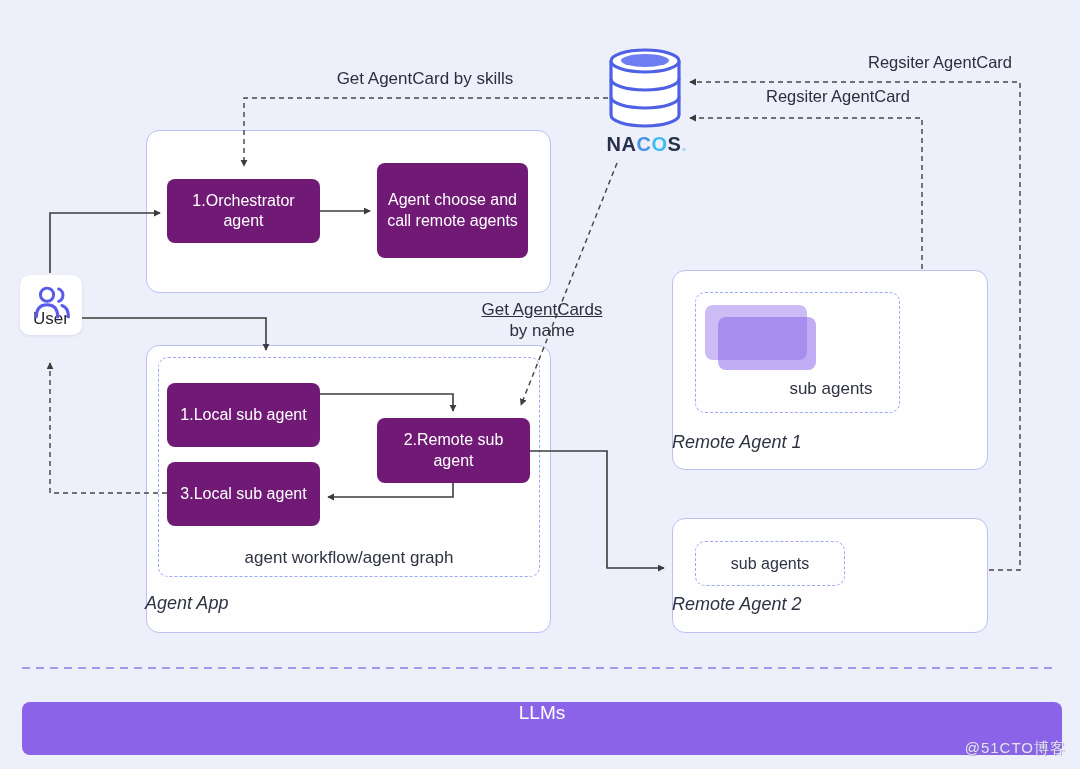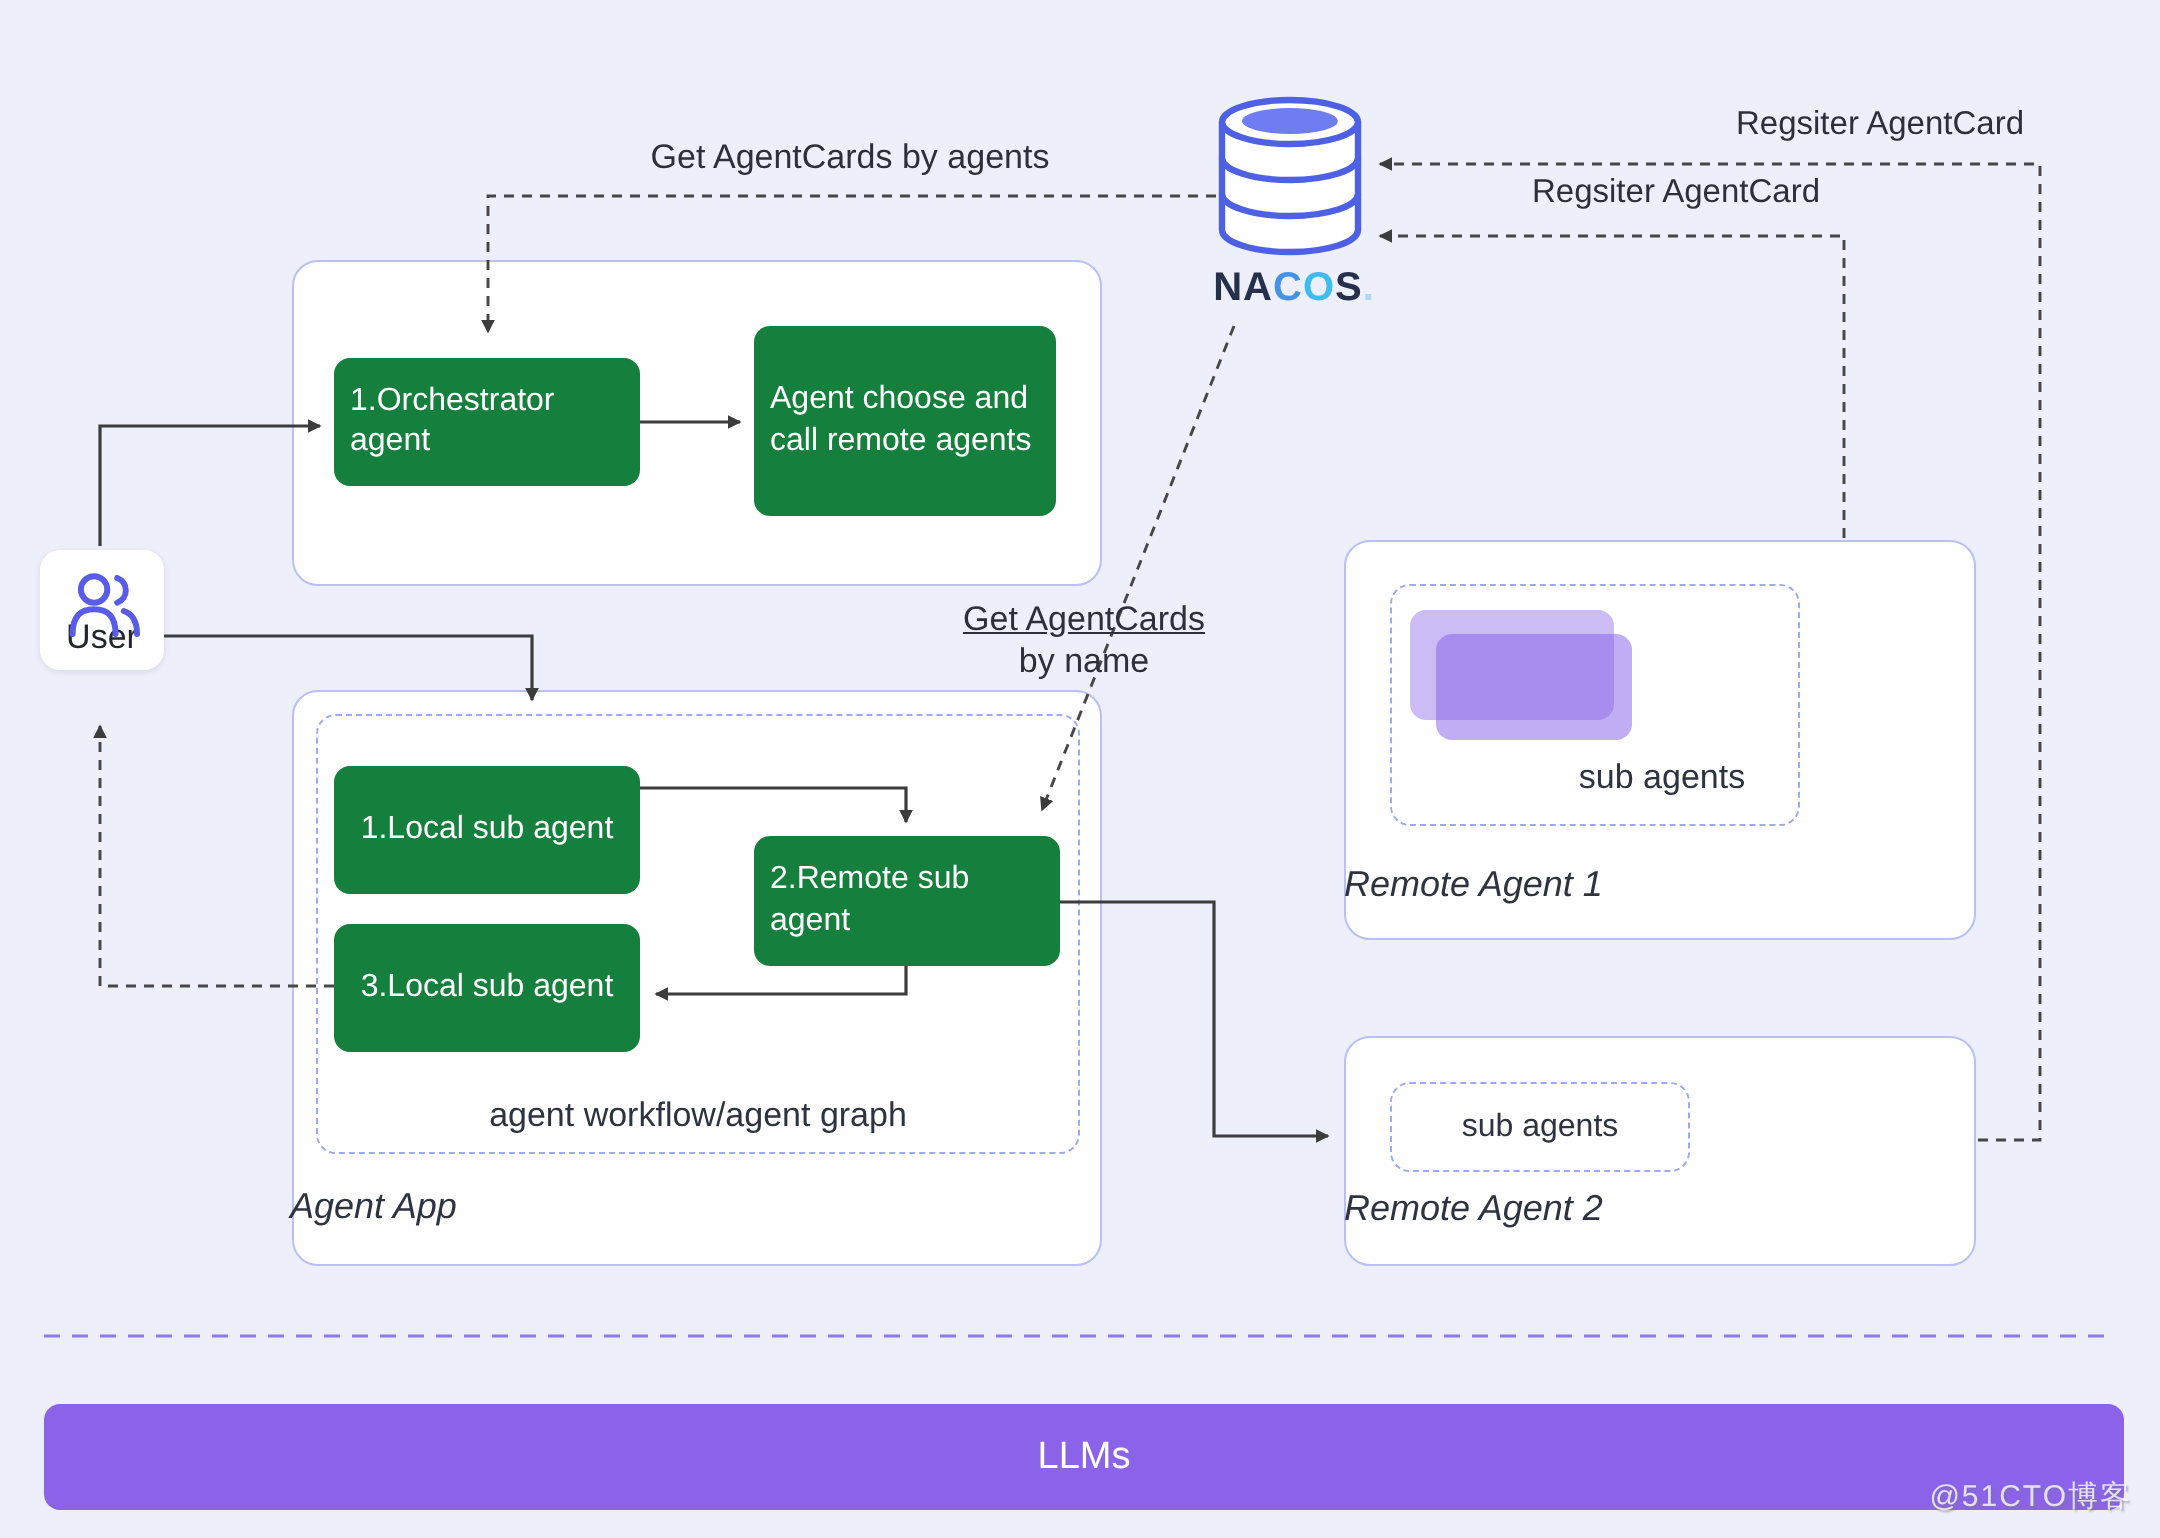--- a/index.html
+++ b/index.html
@@ -1,27 +1,27 @@
 <!DOCTYPE html>
 <html><head>
 <meta charset="utf-8">
 <style>
   html,body{margin:0;padding:0;background:#EDEFFA;font-family:"Liberation Sans",sans-serif;}
   .stage{position:relative;width:1080px;height:769px;background:#EDEFFA;overflow:hidden;}
   .panel{position:absolute;background:#FEFEFF;border:1.5px solid #BAC0F3;border-radius:13px;box-sizing:border-box;}
   .dashedbox{position:absolute;border:1.6px dashed #9DA9F3;border-radius:10px;box-sizing:border-box;background:transparent;}
-  .node{position:absolute;background:#15803d;color:#FFFFFF;border-radius:8px;display:flex;align-items:center;justify-content:center;font-size:16px;line-height:1.28;padding:4px 8px;box-sizing:border-box;}
+  .node{position:absolute;background:#701a75;color:#FFFFFF;border-radius:8px;display:flex;align-items:center;justify-content:center;text-align:center;font-size:16px;line-height:1.28;padding:4px 8px;box-sizing:border-box;}
   .lbl{position:absolute;color:#2E3340;font-size:17px;line-height:1.25;}
   .center{text-align:center;}
   .right{text-align:left;font-style:italic;}
   .usercard{position:absolute;left:20px;top:275px;width:62px;height:60px;background:#FFFFFF;border-radius:10px;box-shadow:0 1px 3px rgba(90,90,150,.14);display:flex;flex-direction:column;align-items:center;justify-content:flex-end;padding-bottom:6px;box-sizing:border-box;}
   .usercard svg{position:absolute;top:9px;left:12px;}
   .userlabel{font-size:17px;color:#23262E;}
   .stackrect{position:absolute;border-radius:8px;}
-  .llmsbar{position:absolute;left:22px;top:702px;width:1040px;height:53px;background:#8A63E9;border-radius:8px;display:flex;align-items:center;justify-content:center;color:#fff;font-size:19px;}
+  .llmsbar{position:absolute;left:22px;top:702px;width:1040px;height:53px;background:#8A63E9;border-radius:8px;display:flex;align-items:flex-start;justify-content:center;color:#fff;font-size:19px;}
   .overlay{position:absolute;left:0;top:0;pointer-events:none;}
   .nacos{position:absolute;left:577px;top:133px;width:140px;text-align:center;font-size:20px;font-weight:800;letter-spacing:.5px;}
   .nacos .dk{color:#26304A;}
   .nacos .b1{color:#4693E6;}
   .nacos .b2{color:#3DBCEF;}
   .nacos .dot{color:#A9D9F6;}
   .watermark{position:absolute;right:14px;top:739px;font-size:15px;color:rgba(250,250,255,.82);text-shadow:1px 1px 1px rgba(120,120,150,.55);letter-spacing:1px;}
   .edgelabel{font-size:17px;color:#2B303C;}
 </style>
 </head>
@@ -103,21 +103,21 @@
       <path d="M608 98 L244 98 L244 166" marker-end="url(#ah)"></path>
       <path d="M989 570 L1020 570 L1020 82 L690 82" marker-end="url(#ah)"></path>
       <path d="M922 269 L922 118 L690 118" marker-end="url(#ah)"></path>
       <path d="M617 163 L521 405" marker-end="url(#ah)"></path>
       <path d="M167 493 L50 493 L50 363" marker-end="url(#ah)"></path>
     </g>
 
     <path d="M22 668 L1058 668" stroke="#8F7BE5" stroke-width="1.6" stroke-dasharray="8 6" fill="none"></path>
   </svg>
 
-  <div class="lbl center edgelabel" style="left:300px;top:68px;width:250px;">Get AgentCards by agents</div>
+  <div class="lbl center edgelabel" style="left:300px;top:68px;width:250px;">Get AgentCard by skills</div>
   <div class="lbl center edgelabel" style="left:845px;top:52px;width:190px;font-size:16.5px;">Regsiter AgentCard</div>
   <div class="lbl center edgelabel" style="left:743px;top:86px;width:190px;font-size:16.5px;">Regsiter AgentCard</div>
   <div class="lbl center edgelabel" style="left:462px;top:299px;width:160px;">
     <span style="display:block;text-decoration:underline;">Get AgentCards</span>
     <span style="display:block;">by name</span>
   </div>
 
   <div class="watermark">@51CTO博客</div>
 
 </div>

